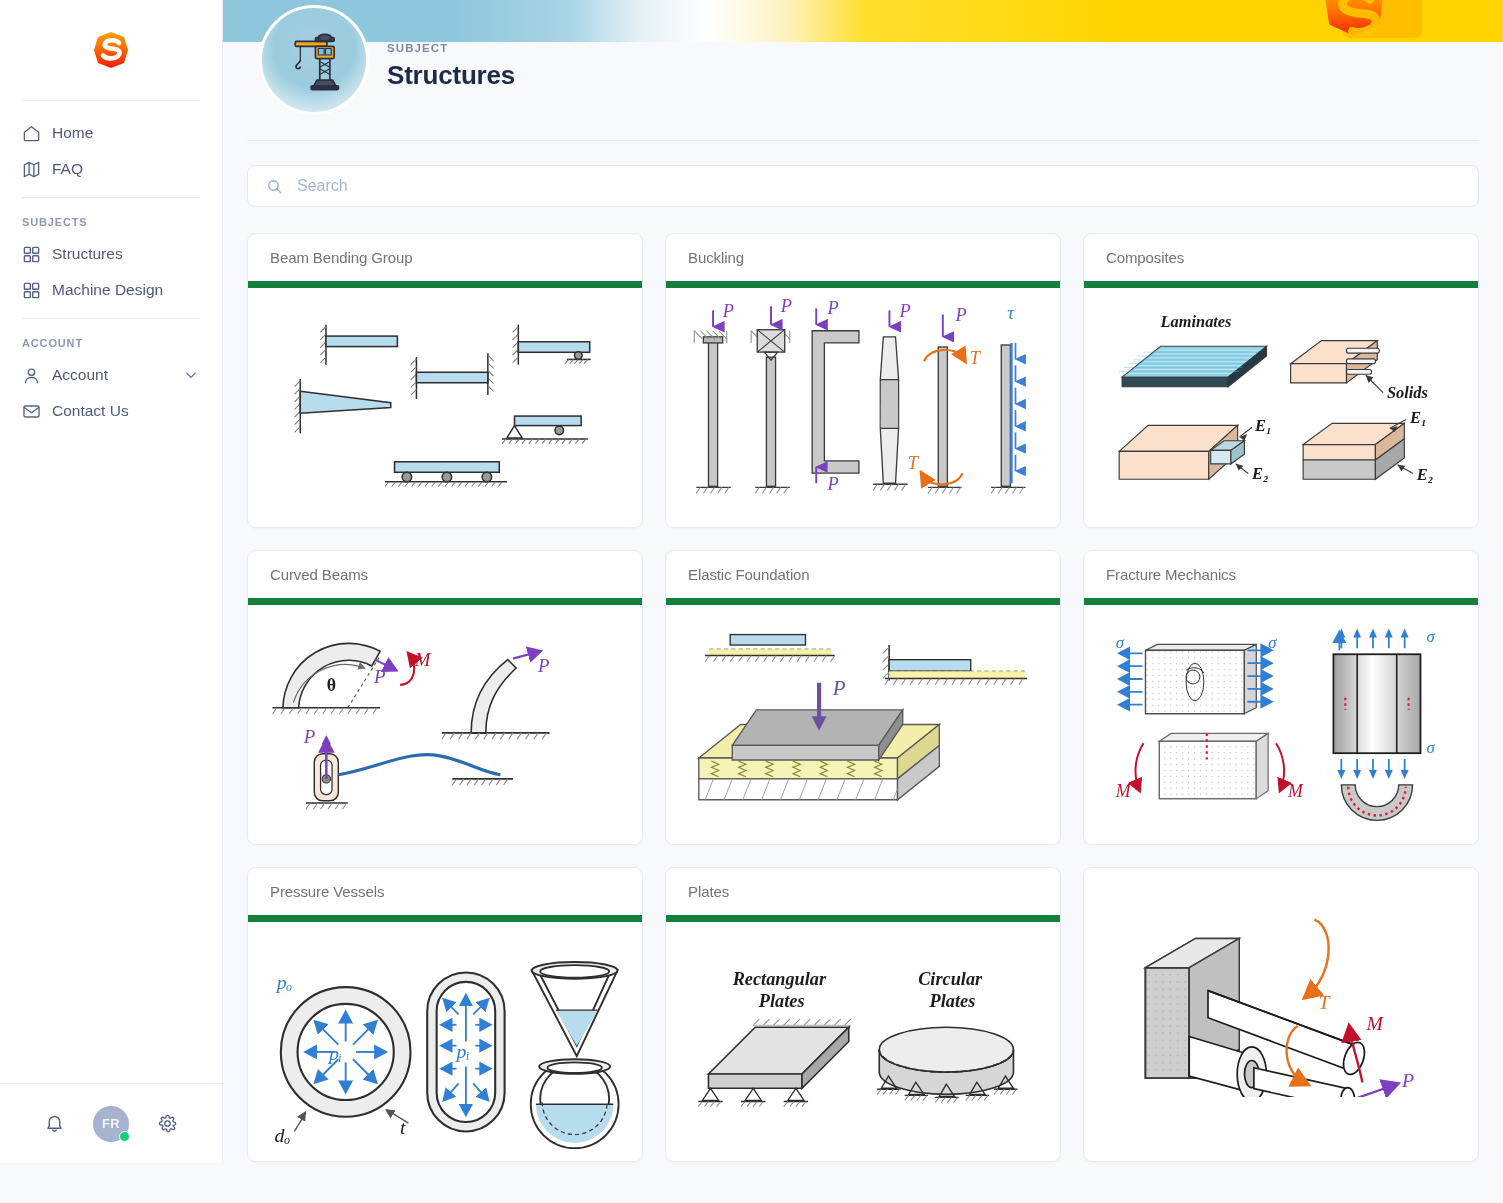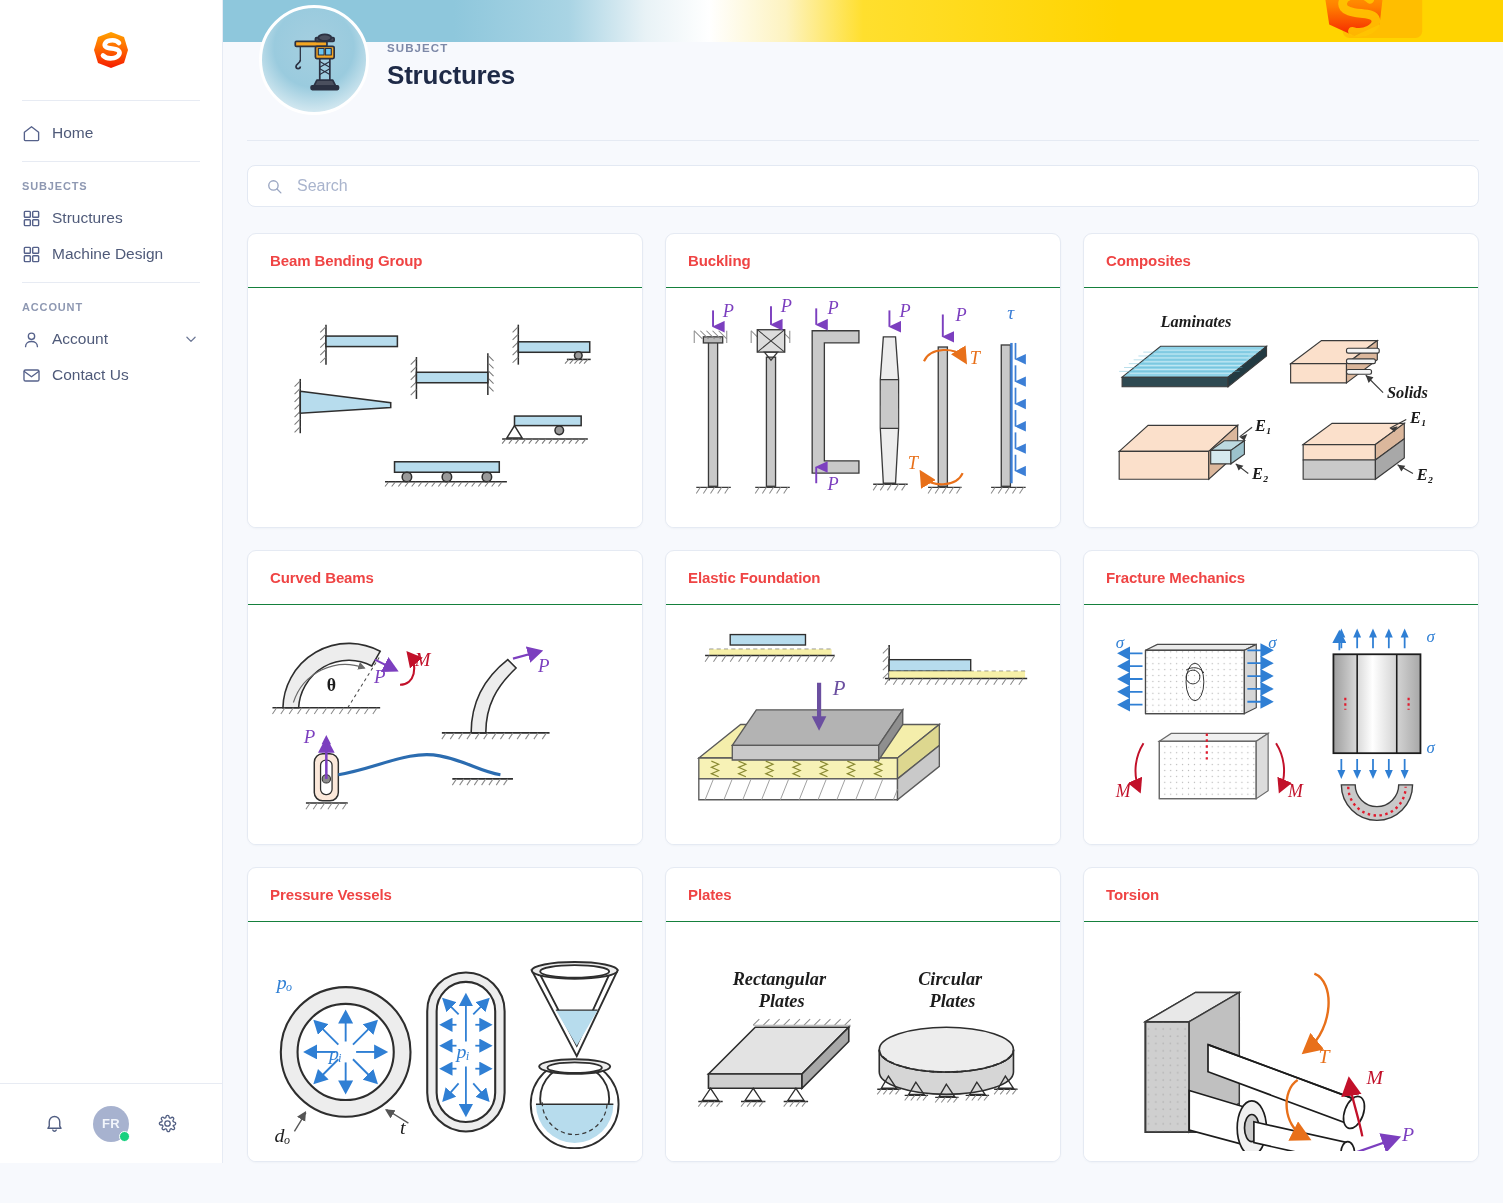--- a/index.html
+++ b/index.html
@@ -187,24 +187,24 @@
     border-radius: 9px;
     overflow: hidden;
     cursor: pointer;
     box-shadow: 0 1px 2px rgba(33,45,80,.035);
   }
   .card-head {
     height: 54px;
     display: flex;
     align-items: center;
     padding: 0 22px;
-    border-bottom: 1px solid #15803d;
+    border-bottom: 7px solid #15803d;
     font-size: 15px;
-    font-weight: 700;
-    color: #ef4444;
+    font-weight: 400;
+    color: #737373;
     letter-spacing: -0.1px;
   }
   .card-body {
     height: 239px;
     display: flex;
     align-items: center;
     justify-content: center;
     padding: 10px 14px;
     background: #fff;
   }
@@ -237,20 +237,30 @@
       <div class="nav-item">
         <span class="ico">
           <svg width="19" height="19" viewBox="0 0 24 24" fill="none" stroke="#5a6versa" style="stroke:#55618a" stroke-width="1.7" stroke-linecap="round" stroke-linejoin="round">
             <path d="M3 10.5 L12 3.5 L21 10.5 V20 a1 1 0 0 1 -1 1 H4 a1 1 0 0 1 -1 -1 Z"></path>
           </svg>
         </span>
         <span>Home</span>
       </div>
 
 
+      <div class="nav-item">
+        <span class="ico">
+          <svg width="19" height="19" viewBox="0 0 24 24" fill="none" stroke="#55618a" stroke-width="1.7" stroke-linecap="round" stroke-linejoin="round">
+            <path d="M3 6 L9 3 L15 6 L21 3 V18 L15 21 L9 18 L3 21 Z"></path>
+            <path d="M9 3 V18"></path>
+              <path d="M15 6 V21"></path>
+          </svg>
+        </span>
+        <span>FAQ</span>
+      </div>
     </nav>
 
     <div class="divider"></div>
 
     <nav class="nav-group">
       <div class="section-label">SUBJECTS</div>
 
       <div class="nav-item">
         <span class="ico">
           <svg width="19" height="19" viewBox="0 0 24 24" fill="none" stroke="#55618a" stroke-width="1.8">
@@ -980,21 +990,20 @@
                        M225 143 L221 148 M231 143 L227 148 M237 143 L233 148 M243 143 L239 148
                        M255 145 L251 150 M261 145 L257 150 M267 145 L263 150 M273 145 L269 150
                        M285 143 L281 148 M291 143 L287 148 M297 143 L293 148 M303 143 L299 148
                        M313 137 L309 142 M319 137 L315 142 M325 137 L321 142 M331 137 L327 142"></path>
             </g>
           </svg>
         </div>
       </div>
 
       <div class="card">
-        <div class="card-head">Torsion</div>
         <div class="card-body">
           <svg viewBox="0 0 300 210">
             <defs>
               <marker id="tOr" markerWidth="9" markerHeight="9" refX="5" refY="4.5" orient="auto">
                 <path d="M0 0 L8.5 4.5 L0 9 Z" fill="#e8701a"></path>
               </marker>
               <marker id="tRd" markerWidth="9" markerHeight="9" refX="5" refY="4.5" orient="auto">
                 <path d="M0 0 L8.5 4.5 L0 9 Z" fill="#c2112a"></path>
               </marker>
               <marker id="tPu" markerWidth="9" markerHeight="9" refX="6" refY="4.5" orient="auto">

